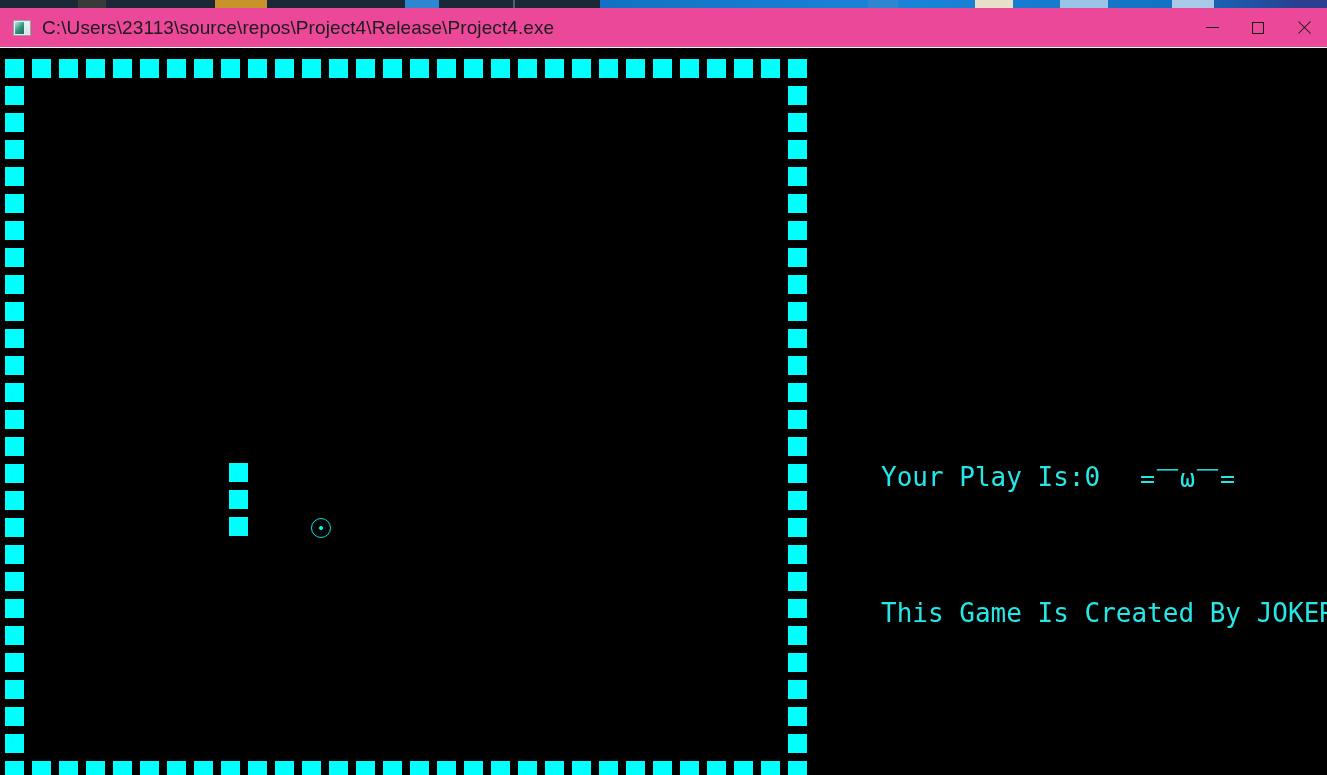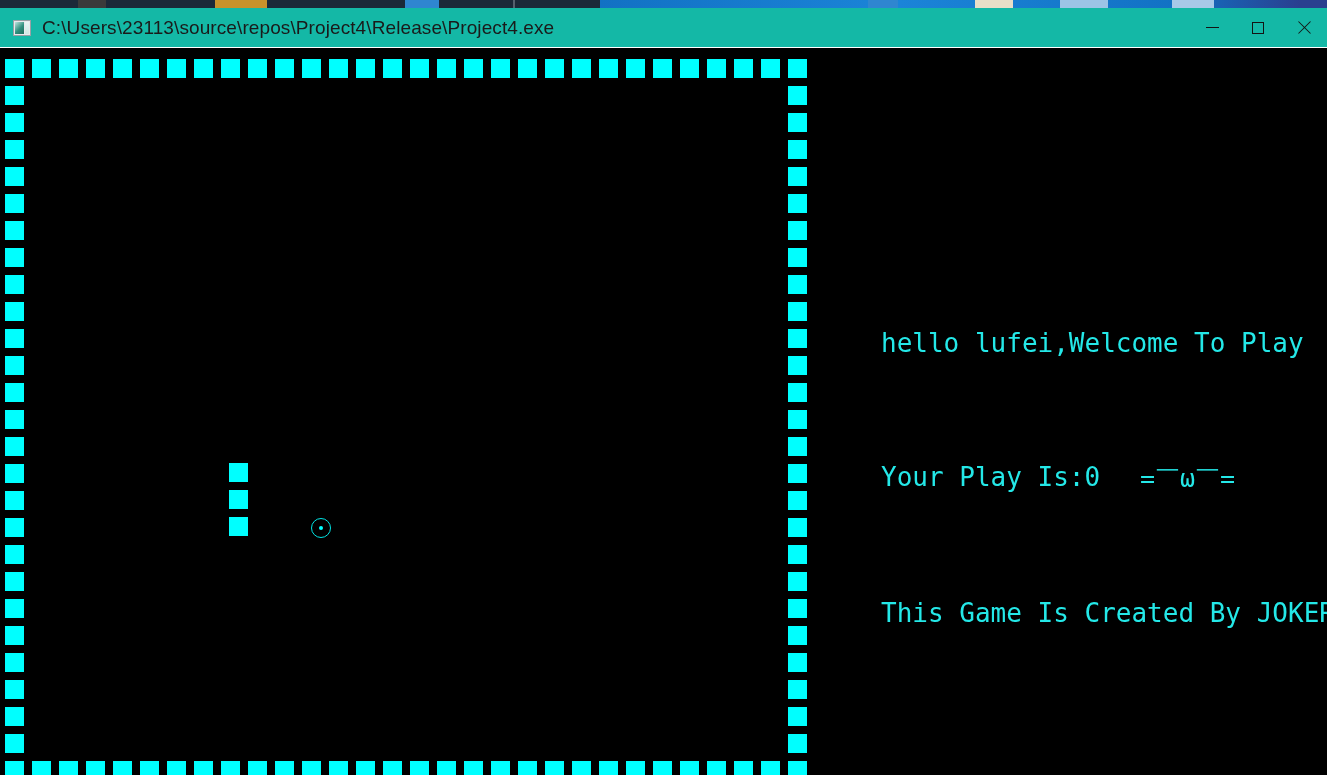--- a/index.html
+++ b/index.html
@@ -53,21 +53,21 @@
   .window-left-edge {
     position: absolute;
     left: 0; top: 0;
     width: 2px; height: 42px;
     background: #0f7fd4;
   }
 
   .titlebar {
     position: relative;
     height: 39px;
-    background: #14b8a6;
+    background: #ec4899;
     display: flex;
     align-items: center;
     border-bottom: 1px solid #ffffff;
   }
 
   .title-icon {
     width: 18px; height: 16px;
     margin-left: 13px;
     margin-right: 11px;
     position: relative;
@@ -344,21 +344,20 @@
         </div>
       <div id="snake">
           <div class="snake-seg" style="left: 229px; top: 415px; background: rgb(0, 255, 255);"></div>
           <div class="snake-seg" style="left: 229px; top: 442px; background: rgb(0, 255, 255);"></div>
           <div class="snake-seg" style="left: 229px; top: 469px; background: rgb(0, 255, 255);"></div>
         </div>
       <div id="food-holder">
           <div class="food" style="left: 311px; top: 470px;"></div>
         </div>
 
-      <div class="console-text line-welcome">hello lufei,Welcome To Play</div>
 
       <div class="console-text line-score">Your Play Is:0</div>
 
       <div class="console-text line-face">=￣ω￣=</div>
 
       <div class="console-text line-credit">This Game Is Created By JOKER</div>
     </div>
   </div>
 </div>
 

